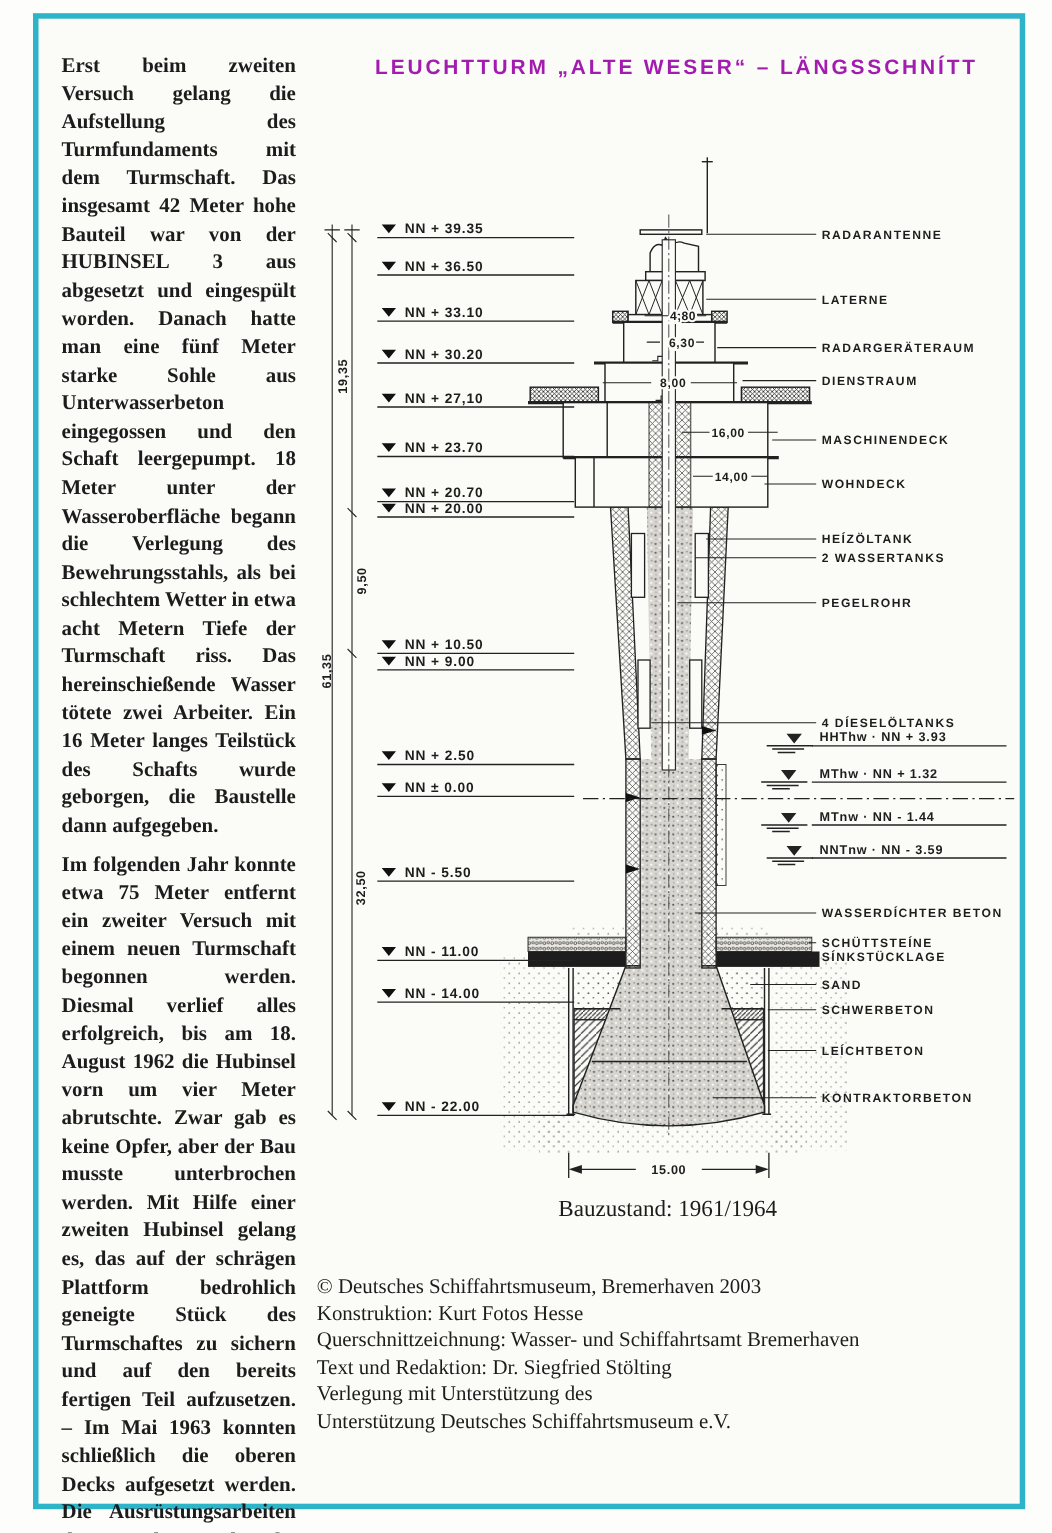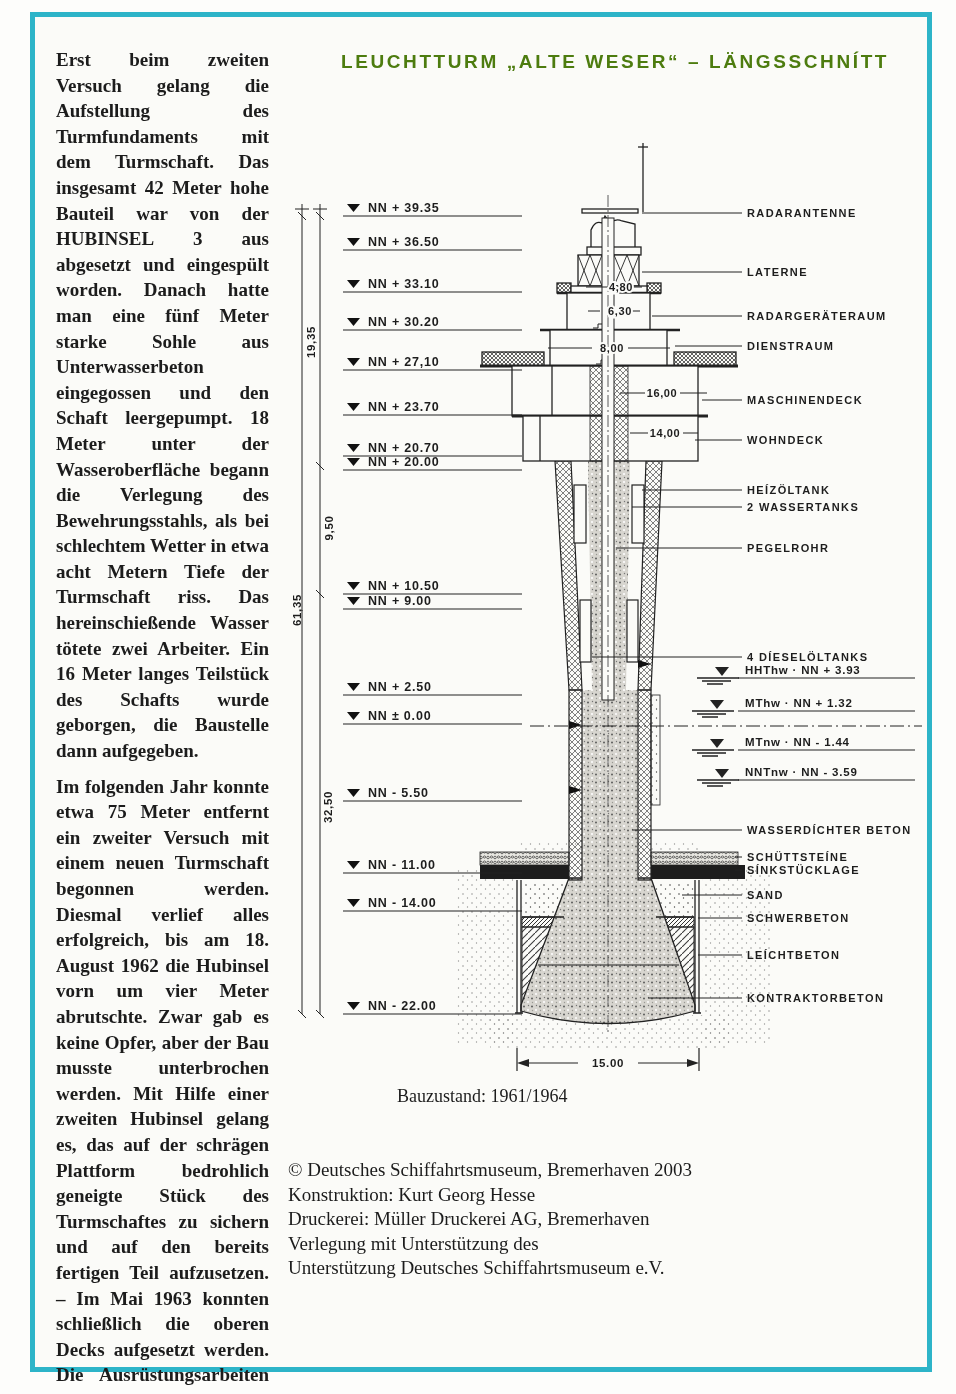--- a/index.html
+++ b/index.html
@@ -14,32 +14,32 @@
     border:5px solid #2db4c8;background:#fbfbf8;box-sizing:border-box;
   }
   .left-col{
     position:absolute;left:56px;top:47px;width:213px;
     font-size:19px;line-height:25.6px;text-align:justify;font-weight:bold;
   }
   .left-col p{margin:0 0 10px 0;}
   .title{
     position:absolute;left:290px;top:51px;width:650px;text-align:center;
     font-family:"Liberation Sans", sans-serif;font-weight:700;
-    font-size:19px;letter-spacing:2.6px;color:#4d7c0f;white-space:nowrap;
+    font-size:19px;letter-spacing:2.6px;color:#a21caf;white-space:nowrap;
   }
   .drawing{position:absolute;left:290px;top:100px;}
   svg text{fill:#1d1d1d;}
   .elev{font-family:"Liberation Sans", sans-serif;font-size:12.5px;font-weight:600;letter-spacing:.8px;}
   .plbl{font-family:"Liberation Sans", sans-serif;font-size:11px;font-weight:600;letter-spacing:1.4px;}
   .tide{font-family:"Liberation Sans", sans-serif;font-size:11.5px;font-weight:600;letter-spacing:.8px;}
   .dim{font-family:"Liberation Sans", sans-serif;font-size:11px;font-weight:600;letter-spacing:.6px;paint-order:stroke;stroke:#fbfbf8;stroke-width:4px;}
   .dimv{font-family:"Liberation Sans", sans-serif;font-size:11.5px;font-weight:600;letter-spacing:.6px;}
   .caption{
-    position:absolute;left:397px;top:1086px;width:420px;
-    font-size:18px;
+    position:absolute;left:397px;top:1086px;width:420px;text-align:center;
+    font-size:21px;
   }
   .credits{
     position:absolute;left:288px;top:1158px;width:600px;
     font-size:19px;line-height:24.6px;
   }
   .credits div{white-space:nowrap;}
 </style>
 </head>
 <body>
 
@@ -261,17 +261,18 @@
     <path d="M227,948 V971 M409,948 V971 M237,963 H288 M348,963 H399"></path>
     <path d="M227,963 l12,-4 v8 z M409,963 l-12,-4 v8 z" fill="#222" stroke="none"></path>
   </g>
   <text class="dimv" x="318" y="967" text-anchor="middle">15.00</text>
 </svg>
 
 <div class="caption">Bauzustand: 1961/1964</div>
 
 <div class="credits">
   <div>©  Deutsches Schiffahrtsmuseum, Bremerhaven 2003</div>
-  <div>Konstruktion: Kurt Georg Hesse</div>
-  <div>Druckerei: Müller Druckerei AG, Bremerhaven</div>
+  <div>Konstruktion: Kurt Fotos Hesse</div>
+  <div>Querschnittzeichnung: Wasser- und Schiffahrtsamt Bremerhaven</div>
+  <div>Text und Redaktion: Dr. Siegfried Stölting</div>
   <div>Verlegung mit Unterstützung des</div>
   <div>Unterstützung Deutsches Schiffahrtsmuseum e.V.</div>
 </div>
 
 </body></html>

